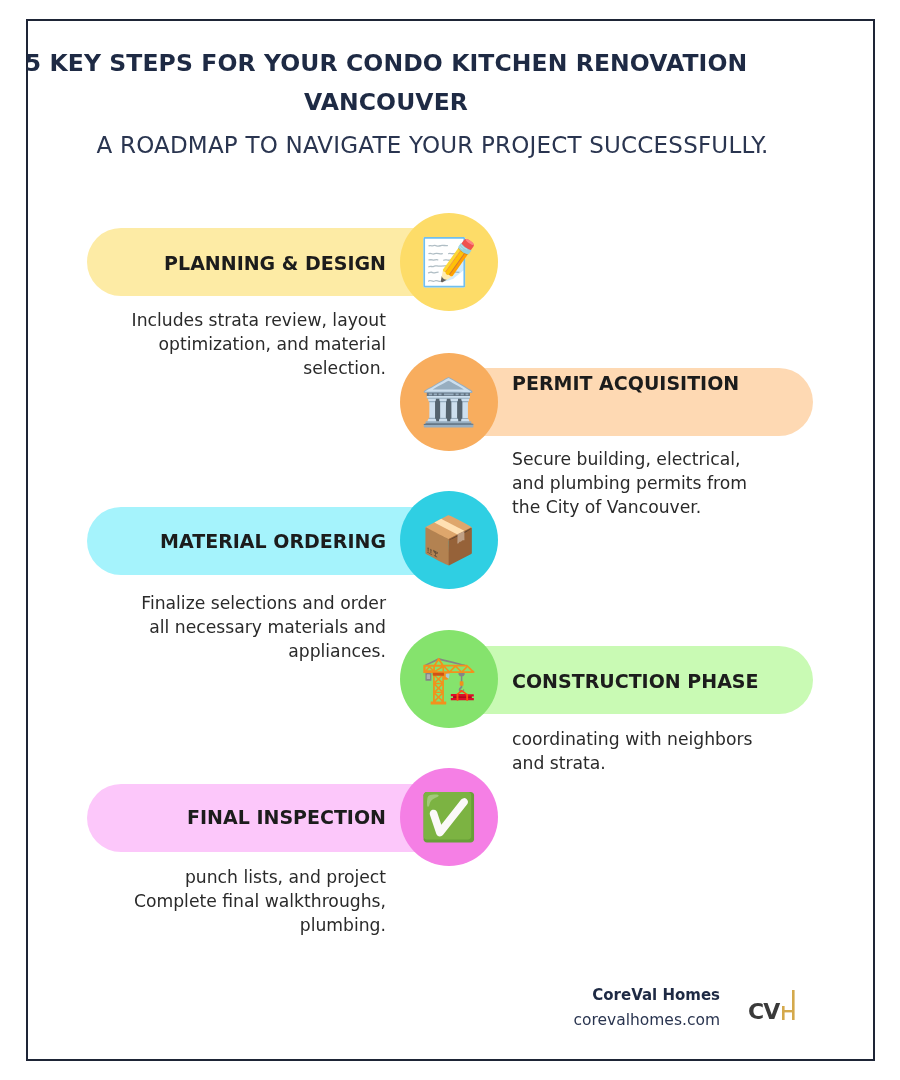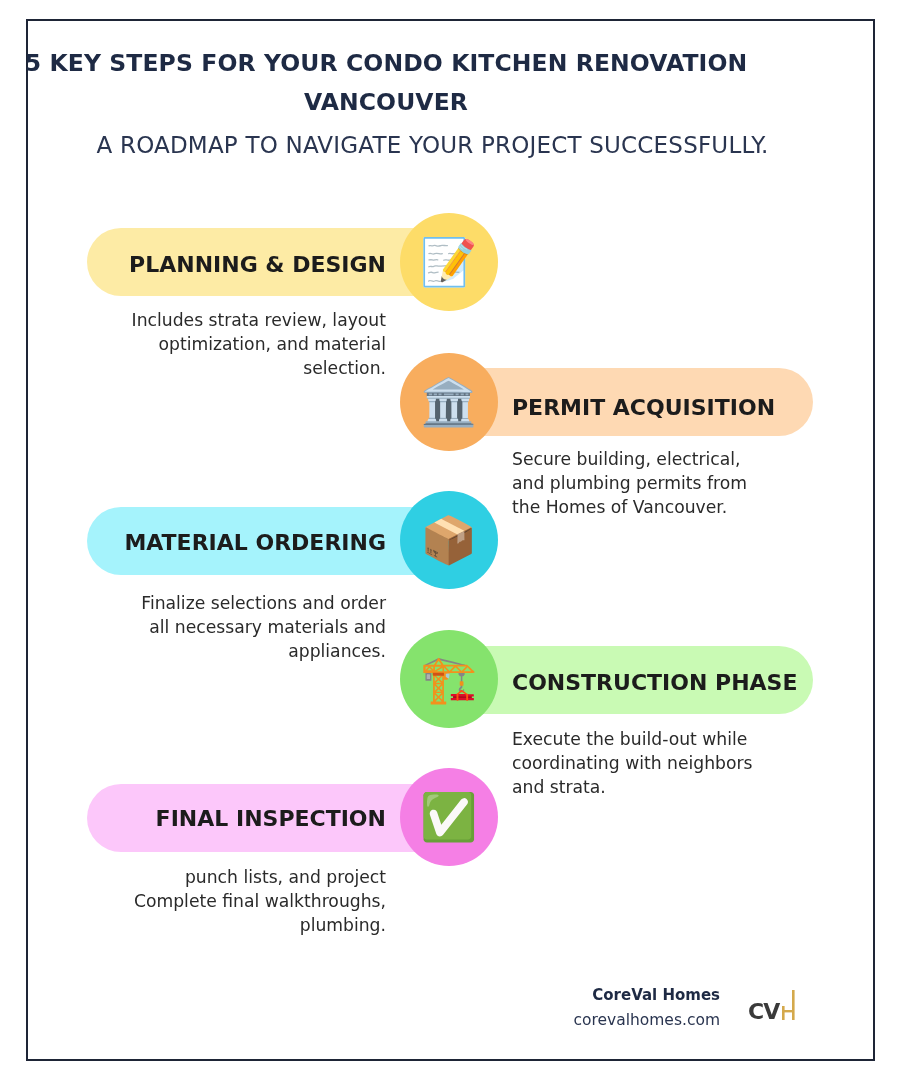--- a/index.html
+++ b/index.html
@@ -31,21 +31,21 @@
   .pill.right { left: 432px; width: 381px; }
 
   .circle {
     position: absolute; width: 98px; height: 98px; border-radius: 50%;
     left: 400px; display: flex; align-items: center; justify-content: center;
   }
   .circle .emoji { font-size: 46px; line-height: 1; }
 
   .label {
     position: absolute; font-family: "DejaVu Sans", sans-serif; font-weight: bold;
-    font-size: 22px; color: #1c1c1c; white-space: nowrap;
+    font-size: 19px; color: #1c1c1c; white-space: nowrap;
   }
   .label.left { right: 514px; text-align: right; }
   .label.right { left: 512px; }
 
   .desc {
     position: absolute; font-family: "DejaVu Sans", sans-serif; font-size: 17.2px;
     color: #2a2a2a; line-height: 24px;
   }
   .desc.left { right: 514px; width: 290px; text-align: right; }
   .desc.right { left: 512px; width: 290px; text-align: left; }
@@ -80,45 +80,44 @@
 <div class="desc left" style="top:308px;">
   <div>Includes strata review, layout</div>
   <div>optimization, and material</div>
   <div>selection.</div>
 </div>
 
 <div class="pill right" style="top:368px;background:#fed9b3;"></div>
 <div class="circle" style="top:353px;background:#f8ad5e;">
   <span class="emoji">🏛️</span>
 </div>
-<div class="label right" style="top:395px;">PERMIT ACQUISITION</div>
+<div class="label right" style="top:372px;">PERMIT ACQUISITION</div>
 <div class="desc right" style="top:447px;">
   <div>Secure building, electrical,</div>
   <div>and plumbing permits from</div>
-  <div>the Homes of Vancouver.</div>
+  <div>the City of Vancouver.</div>
 </div>
 
 <div class="pill left" style="top:507px;background:#a5f3fc;"></div>
 <div class="circle" style="top:491px;background:#2fcfe3;">
   <span class="emoji">📦</span>
 </div>
 <div class="label left" style="top:530px;">MATERIAL ORDERING</div>
 <div class="desc left" style="top:591px;">
   <div>Finalize selections and order</div>
   <div>all necessary materials and</div>
   <div>appliances.</div>
 </div>
 
 <div class="pill right" style="top:646px;background:#c9fab4;"></div>
 <div class="circle" style="top:630px;background:#85e36d;">
   <span class="emoji">🏗️</span>
 </div>
 <div class="label right" style="top:670px;">CONSTRUCTION PHASE</div>
 <div class="desc right" style="top:727px;">
-  <div>Execute the build-out while</div>
   <div>coordinating with neighbors</div>
   <div>and strata.</div>
 </div>
 
 <div class="pill left" style="top:784px;background:#fcc7fa;"></div>
 <div class="circle" style="top:768px;background:#f57fe5;">
   <span class="emoji">✅</span>
 </div>
 <div class="label left" style="top:806px;">FINAL INSPECTION</div>
 <div class="desc left" style="top:865px;">

